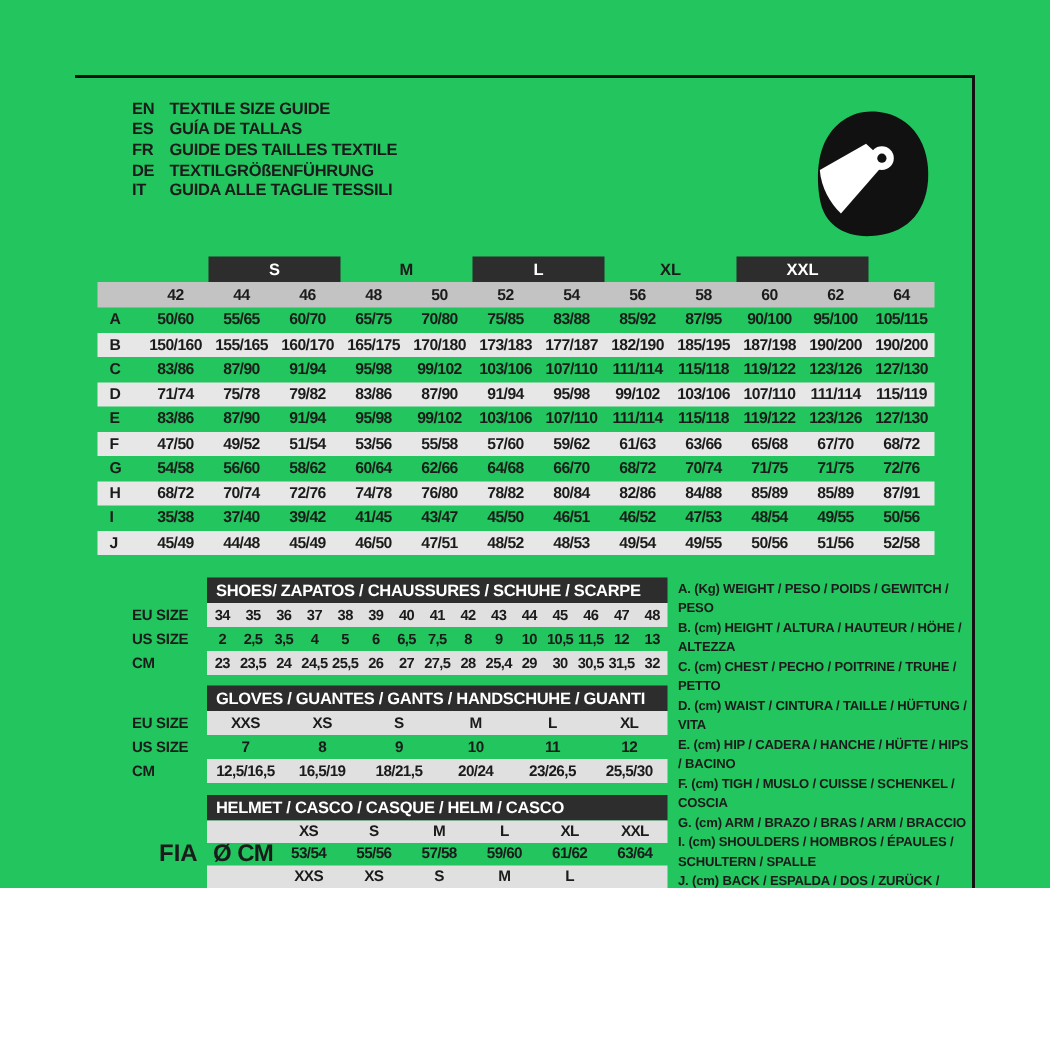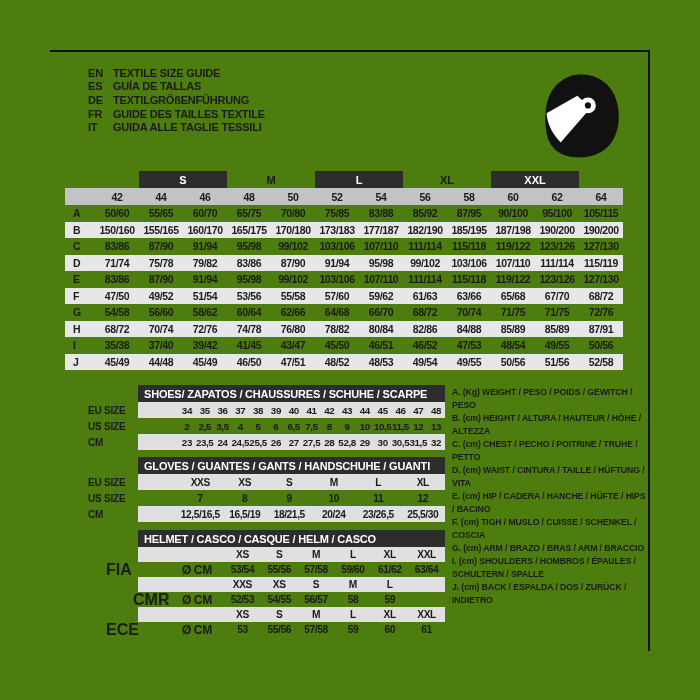--- a/index.html
+++ b/index.html
@@ -1,17 +1,17 @@
 <!DOCTYPE html>
 <html><head>
 <meta charset="utf-8">
 <style>
   html,body{margin:0;padding:0;background:#fff;}
   #sheet{
-    position:relative;width:700px;height:700px;background:#4d7c0f;
+    position:relative;width:700px;height:592px;background:#22c55e;
     font-family:"Liberation Sans","DejaVu Sans",sans-serif;color:#1b1b1b;overflow:hidden;
   }
   .frame{position:absolute;left:50px;top:50px;width:598px;height:599px;
     border-top:2px solid #121212;border-right:2px solid #121212;}
   
   .langs{position:absolute;left:88px;top:66px;}
   .lang-row{display:flex;height:13.6px;align-items:center;}
   .lang-code{width:25px;font-weight:700;font-size:11px;letter-spacing:-0.2px;}
   .lang-text{font-weight:700;font-size:11px;letter-spacing:-0.2px;white-space:nowrap;text-align:right;}
   
@@ -27,28 +27,28 @@
   .data-row.alt{background:#e7e7e7;}
   .cell{display:flex;align-items:center;justify-content:center;
     font-size:10.5px;font-weight:700;letter-spacing:-0.4px;white-space:nowrap;}
   .c-label{width:30px;justify-content:flex-start;padding-left:8px;box-sizing:border-box;}
   .c-size{width:44px;}
   
   .bar{position:absolute;left:138px;width:307px;height:17px;background:#2d2d2d;color:#fff;
     font-size:11px;font-weight:700;letter-spacing:-0.2px;display:flex;align-items:center;
     padding-left:6px;box-sizing:border-box;white-space:nowrap;}
   .sub-table{position:absolute;left:138px;width:307px;}
-  .srow{display:flex;padding-left:40px;}
+  .srow{display:flex;}
   .srow.alt{background:#e0e0e0;}
   .shoes-table .srow{height:16px;}
   .gloves-table .srow{height:16px;}
   .helmet-table .srow{height:15px;}
   .cell.flex{flex:1;font-size:9.8px;}
   .gloves-table .cell.flex,.helmet-table .cell.flex{font-size:10.2px;}
-  .hc0{width:46px;justify-content:flex-start;padding-left:4px;box-sizing:border-box;font-size:12px;}
+  .hc0{width:46px;justify-content:flex-start;padding-left:4px;box-sizing:border-box;font-size:16px;}
   
   .side-labels{position:absolute;left:88px;}
   .side-labels .slab{height:16px;display:flex;align-items:center;
     font-size:10px;font-weight:700;letter-spacing:-0.2px;}
   .hlab{position:absolute;left:106px;height:15px;display:flex;align-items:center;
     font-size:16px;font-weight:700;}
   
   .legend{position:absolute;left:452px;top:386px;width:198px;}
   .legend-item{font-size:8.7px;font-weight:700;line-height:13px;letter-spacing:-0.1px;}
 </style>
@@ -61,26 +61,26 @@
   <div class="langs">
       <div class="lang-row">
         <div class="lang-code">EN</div>
         <div class="lang-text">TEXTILE SIZE GUIDE</div>
       </div>
       <div class="lang-row">
         <div class="lang-code">ES</div>
         <div class="lang-text">GUÍA DE TALLAS</div>
       </div>
       <div class="lang-row">
+        <div class="lang-code">FR</div>
+        <div class="lang-text">GUIDE DES TAILLES TEXTILE</div>
+      </div>
+      <div class="lang-row">
         <div class="lang-code">DE</div>
         <div class="lang-text">TEXTILGRÖßENFÜHRUNG</div>
-      </div>
-      <div class="lang-row">
-        <div class="lang-code">FR</div>
-        <div class="lang-text">GUIDE DES TAILLES TEXTILE</div>
       </div>
       <div class="lang-row">
         <div class="lang-code">IT</div>
         <div class="lang-text">GUIDA ALLE TAGLIE TESSILI</div>
       </div>
     </div>
 
   <svg class="helmet-pic" viewBox="0 0 100 100" xmlns="http://www.w3.org/2000/svg">
     <path d="M57,3 C82,6 96,28 94,55 C92,81 76,96 51,97 C30,98 15,88 12,69 C9,50 10,28 24,14 C36,3 46,2 57,3 Z" fill="#111111"></path>
     <path d="M12,47 L47,27 L62,41 L28,80 C20,72 13,61 12,47 Z" fill="#ffffff"></path>
@@ -307,21 +307,21 @@
       <div class="srow alt">
         <div class="cell flex">23</div>
         <div class="cell flex">23,5</div>
         <div class="cell flex">24</div>
         <div class="cell flex">24,5</div>
         <div class="cell flex">25,5</div>
         <div class="cell flex">26</div>
         <div class="cell flex">27</div>
         <div class="cell flex">27,5</div>
         <div class="cell flex">28</div>
-        <div class="cell flex">52,8</div>
+        <div class="cell flex">25,4</div>
         <div class="cell flex">29</div>
         <div class="cell flex">30</div>
         <div class="cell flex">30,5</div>
         <div class="cell flex">31,5</div>
         <div class="cell flex">32</div>
       </div>
     </div>
 
   <div class="bar" style="top:457px;">GLOVES / GUANTES / GANTS / HANDSCHUHE / GUANTI</div>
   <div class="side-labels" style="top:474px;">

